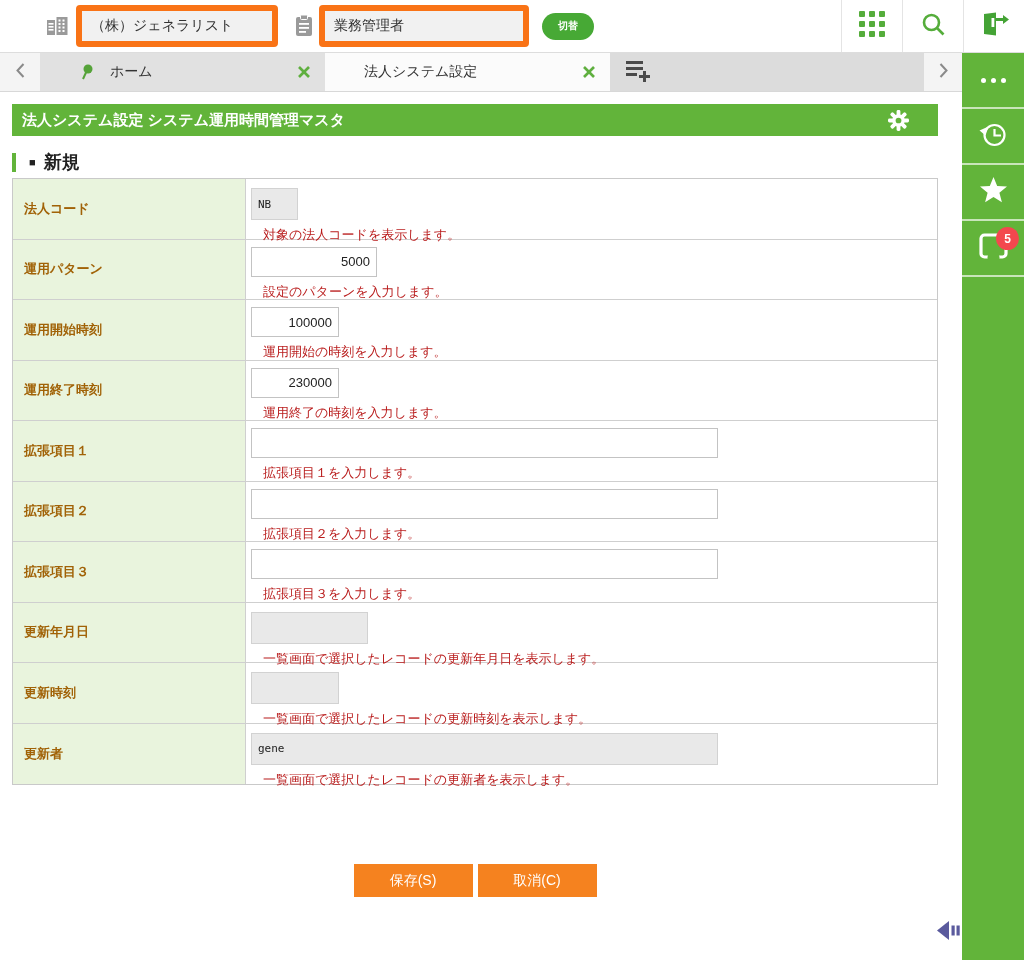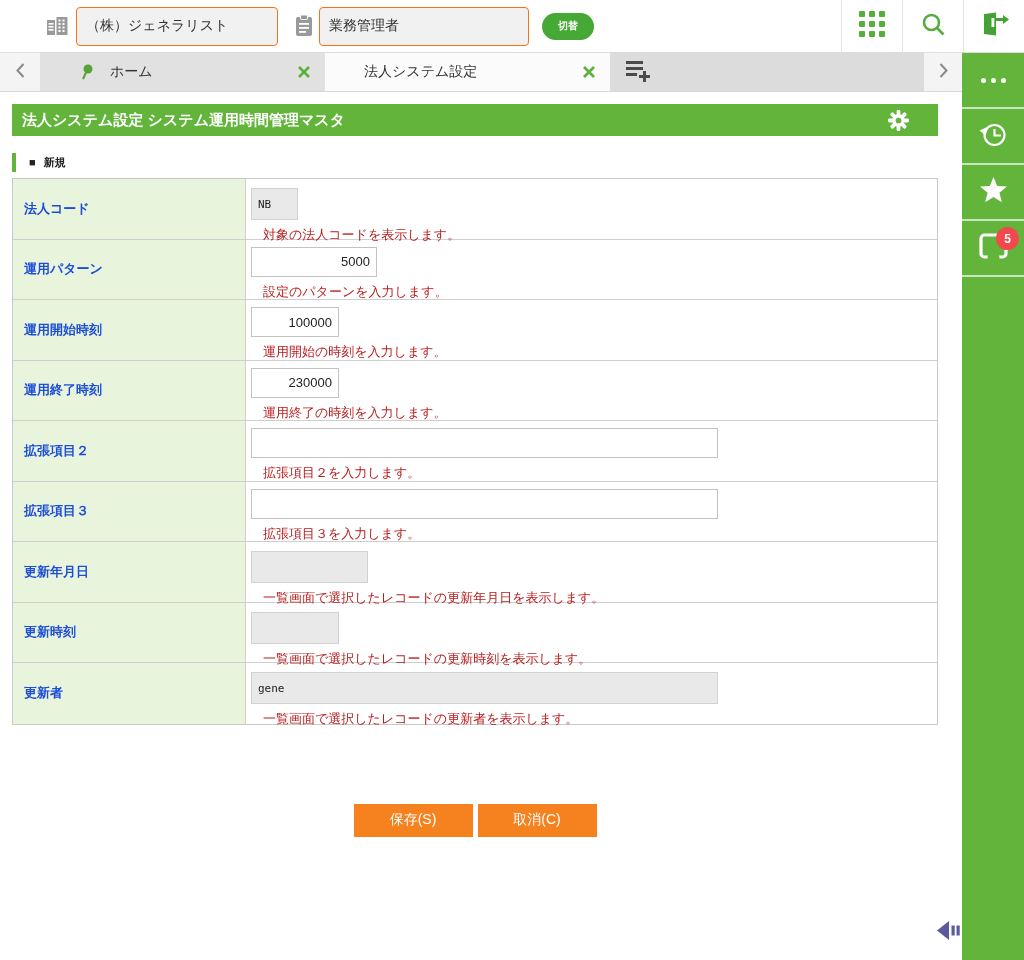--- a/index.html
+++ b/index.html
@@ -4,21 +4,21 @@
 <style>
   * { margin:0; padding:0; box-sizing:border-box; }
   html,body { width:1024px; height:960px; overflow:hidden; background:#fff;
     font-family:"Liberation Sans","DejaVu Sans",sans-serif; color:#333; }
 
   
   .header { position:relative; height:53px; background:#fff; border-bottom:1px solid #ddd;
     display:flex; align-items:center; }
   .hicon { margin-left:46px; display:flex; }
   .hicon.second { margin-left:16px; }
-  .hinput { height:39px; background:#f1f1f1; border:1px solid #f97316; border-radius:4px;
+  .hinput { height:39px; background:#f1f1f1; border:6px solid #f97316; border-radius:4px;
     padding:15px 9px; font-size:14px; color:#333; font-family:inherit; outline:none; }
   .hinput.company { margin-left:7px; width:202px; }
   .hinput.role { margin-left:5px; width:210px; }
   .switch-btn { margin-left:13px; width:52px; height:27px; border:none; border-radius:14px;
     background:#47a935; color:#fff; font-size:10px; font-weight:bold; font-family:inherit; cursor:pointer; }
   .hcells { position:absolute; right:0; top:0; height:52px; display:flex; }
   .hcell { width:61px; border-left:1px solid #e4e4e4; display:flex; align-items:center; justify-content:center; cursor:pointer; }
 
   
   .content { display:flex; height:907px; }
@@ -40,28 +40,28 @@
 
   
   .titlebar { margin:12px 0 12px 12px; width:926px; height:32px; background:#62b43a; color:#fff;
     display:flex; align-items:center; padding:0 10px; font-size:15px; font-weight:bold; }
   .titlebar .gear { margin-left:auto; margin-right:19px; display:flex; cursor:pointer; }
 
   
   .section { margin:16px 0 0 12px; height:20px; display:flex; align-items:center; }
   .gbar { width:4px; height:19px; background:#62b43a; margin-right:13px; }
   .smarker { font-size:11px; color:#222; margin-right:8px; }
-  .slabel { font-size:11px; font-weight:bold; color:#222; }
+  .slabel { font-size:18px; font-weight:bold; color:#222; }
 
   
   .ftable { margin:6px 0 0 12px; width:926px; border:1px solid #c9c9c9; }
   .frow { display:flex; height:60.5px; border-bottom:1px solid #cfcfcf; background:#fff; }
   .frow:last-child { border-bottom:none; }
   .flabelcell { width:233px; background:#e9f4dd; border-right:1px solid #cfcfcf;
-    display:flex; align-items:center; padding-left:11px; font-size:13px; font-weight:bold; color:#1d4ed8; }
+    display:flex; align-items:center; padding-left:11px; font-size:13px; font-weight:bold; color:#a16207; }
   .fvaluecell { flex:1; padding:7px 0 0 5px; }
   .fin { height:30px; border:1px solid #c3c3c3; background:#fff; font-size:13px; padding:0 6px;
     font-family:inherit; color:#222; outline:none; display:block; }
   .fin.ro { background:#e9e9e9; border-color:#d2d2d2; height:32px; margin-top:2px; font-size:11px;
     font-family:"DejaVu Sans Mono","Liberation Mono",monospace; color:#222; }
   .fdesc { margin:6px 0 0 12px; font-size:13px; color:#b91c1c; }
 
   
   .actions { margin:79px 0 0 12px; width:926px; display:flex; justify-content:center; gap:5px; }
   .abtn { width:119px; height:33px; border:none; background:#f5821f; color:#fff; font-size:14px;
@@ -256,20 +256,27 @@
   </div>
 
   <div class="frow">
     <div class="flabelcell">運用終了時刻</div>
     <div class="fvaluecell">
       <input class="fin" value="230000" style="width: 88px; text-align: right;">
       <div class="fdesc">運用終了の時刻を入力します。</div>
     </div>
   </div>
 
+  <div class="frow">
+    <div class="flabelcell">拡張項目１</div>
+    <div class="fvaluecell">
+      <input class="fin" style="width: 467px; text-align: left;">
+      <div class="fdesc">拡張項目１を入力します。</div>
+    </div>
+  </div>
 
   <div class="frow">
     <div class="flabelcell">拡張項目２</div>
     <div class="fvaluecell">
       <input class="fin" style="width: 467px; text-align: left;">
       <div class="fdesc">拡張項目２を入力します。</div>
     </div>
   </div>
 
   <div class="frow">

